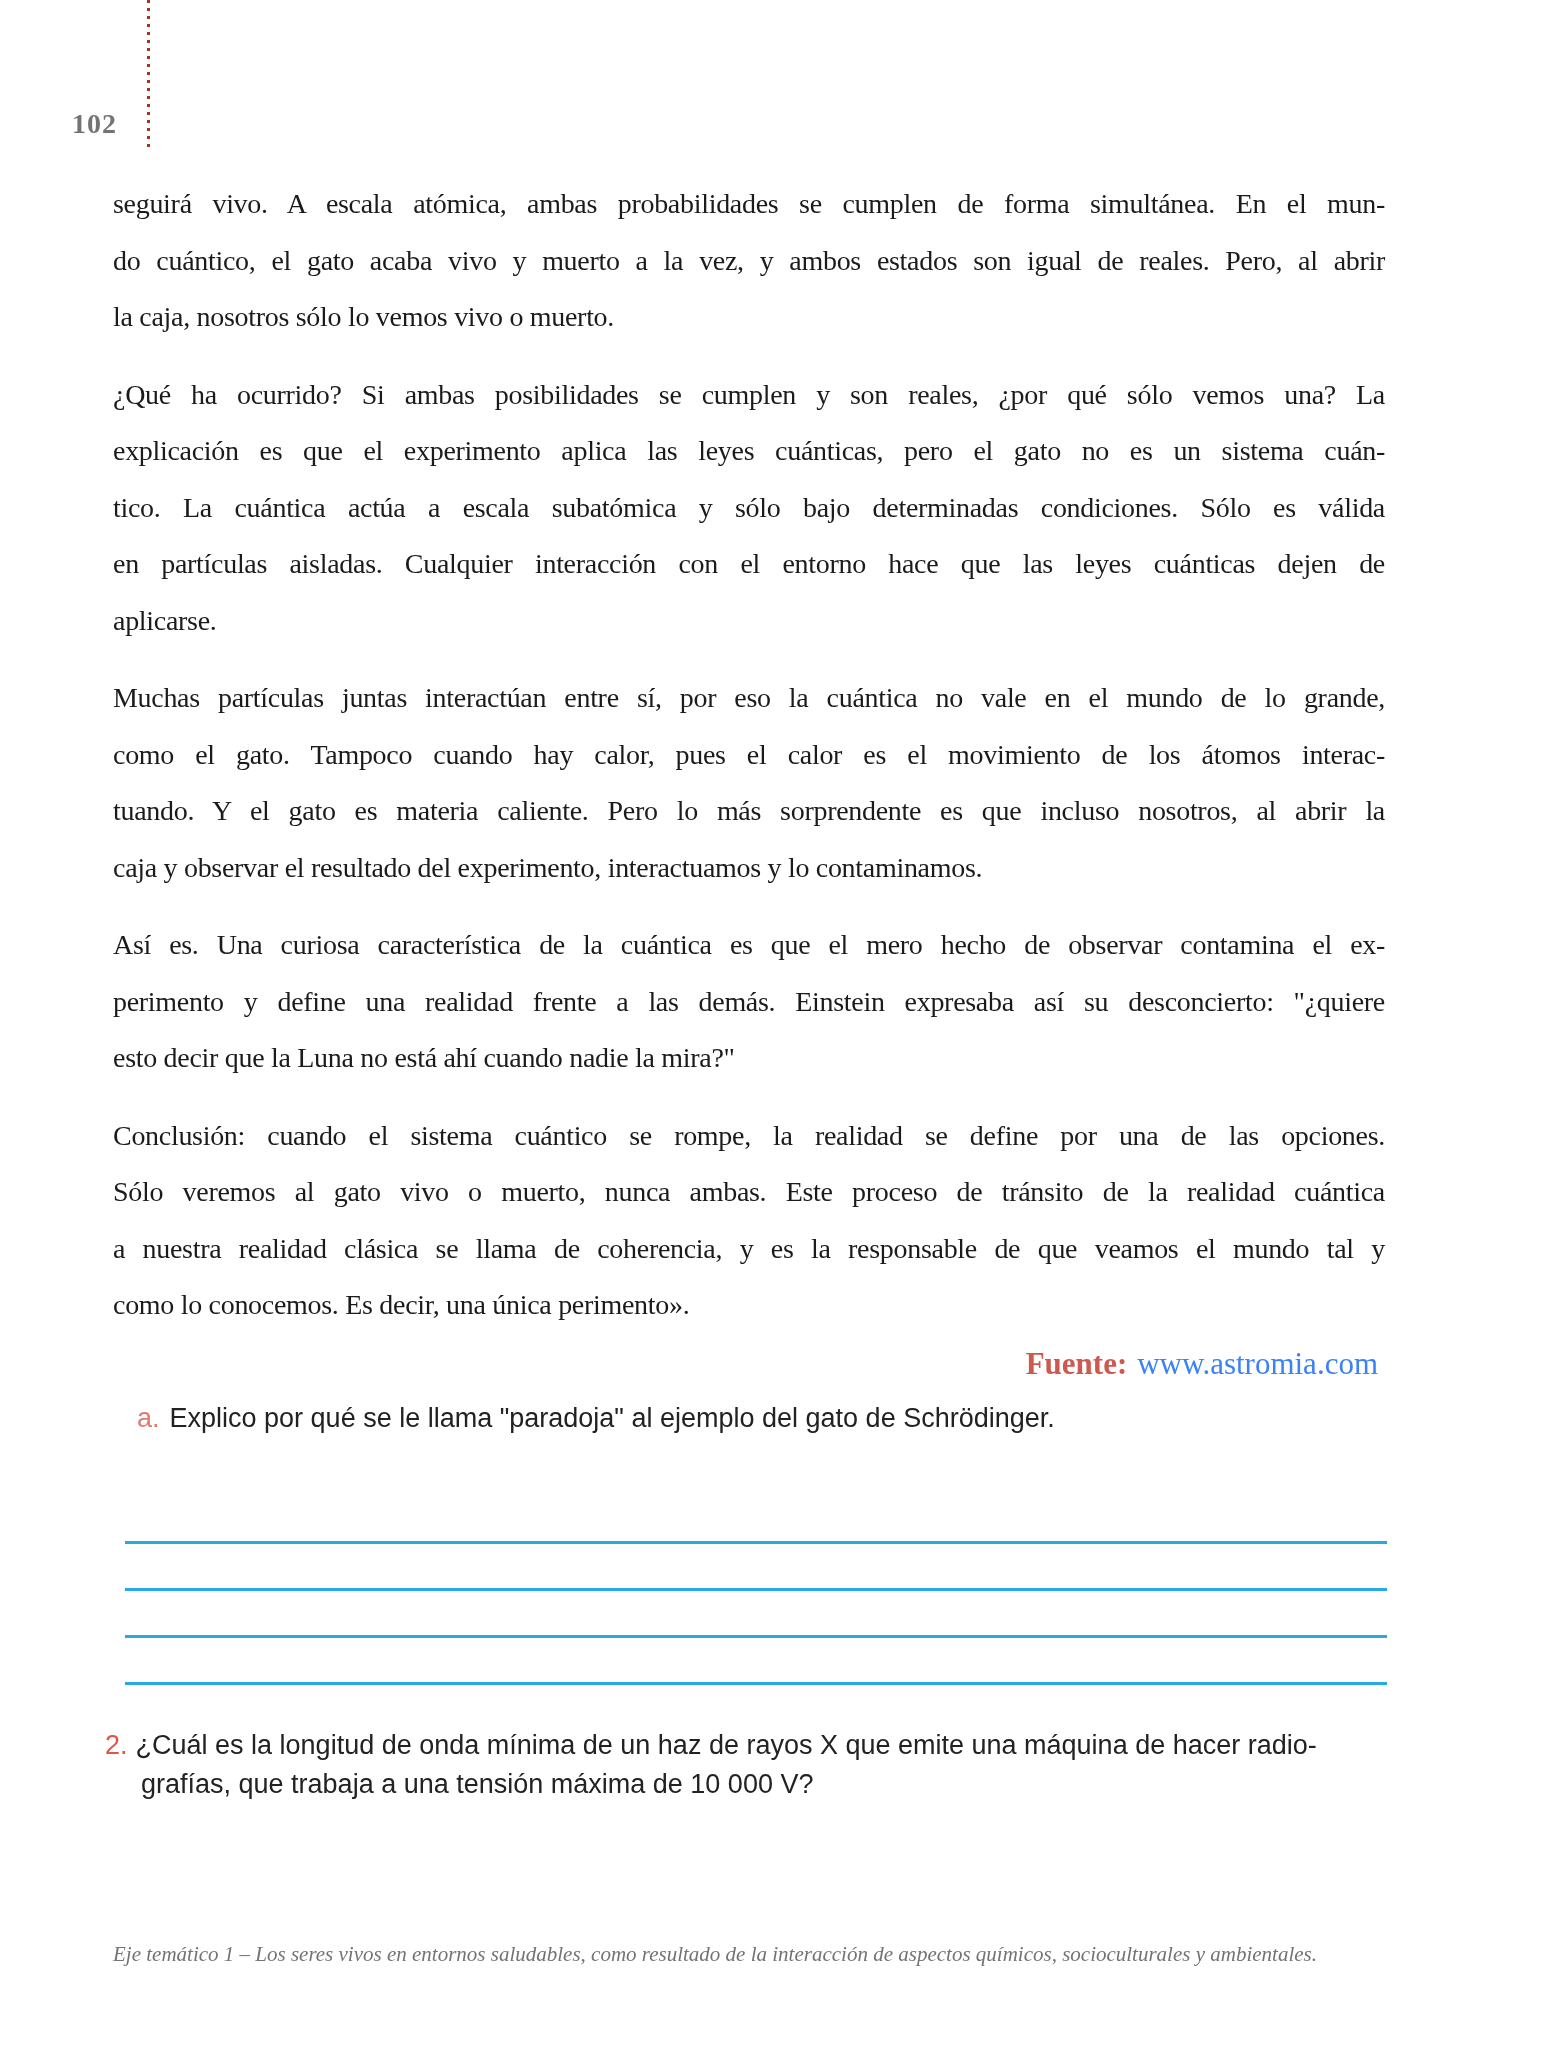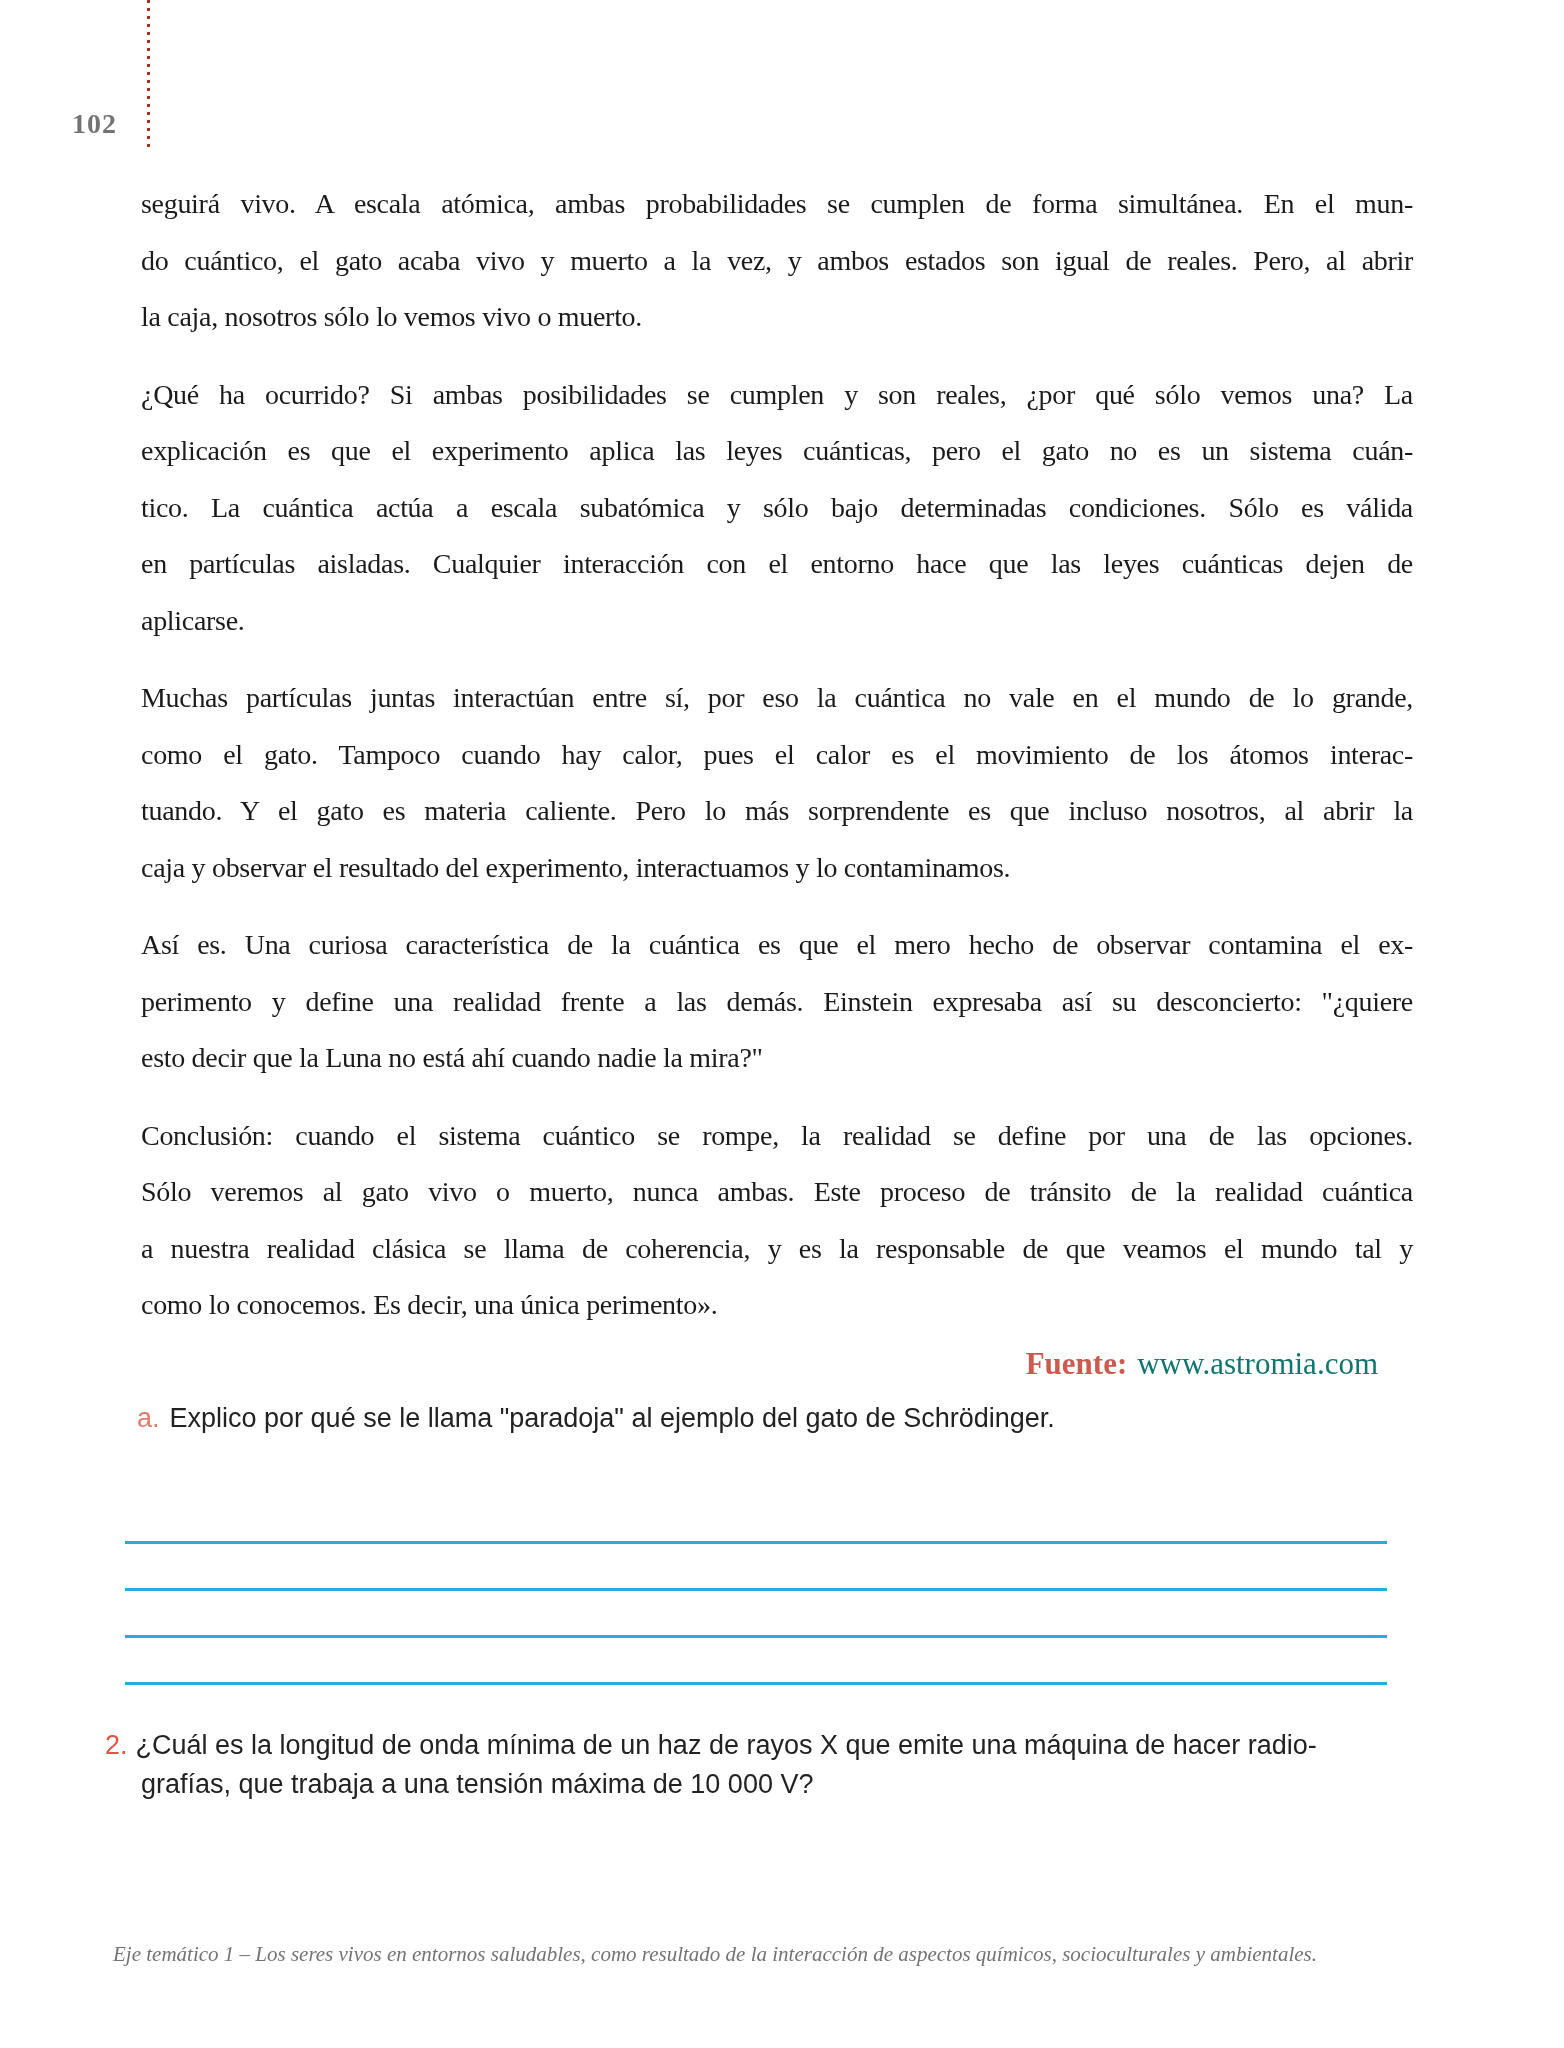--- a/index.html
+++ b/index.html
@@ -19,32 +19,31 @@
   }
   .dotted-rule{
     position:absolute;left:147px;top:0;width:3px;height:147px;
     background:repeating-linear-gradient(to bottom,#a53124 0 3px,transparent 3px 8px);
   }
   
   .article{
     position:absolute;left:113px;top:176px;width:1272px;
     font-size:28px;line-height:56.5px;letter-spacing:-0.3px;
     color:#1b1b1b;
-    margin-left:28px;
   }
   .para{margin:0 0 21px 0;}
   .tline{text-align:justify;text-align-last:justify;}
   .tline.last{text-align-last:left;}
   
   .source-line{
     position:absolute;left:113px;top:1344px;width:1265px;
     text-align:right;font-size:31px;line-height:40px;
   }
   .source-label{font-weight:bold;color:#cd5a4e;margin-right:10px;}
-  .source-url{color:#0f766e;}
+  .source-url{color:#3b82f6;}
   
   .item-a{
     position:absolute;left:137px;top:1400px;width:1250px;
     font-family:"Liberation Sans", sans-serif;
     font-size:27px;line-height:36px;color:#222;
   }
   .item-a .marker{color:#e07b6e;margin-right:10px;}
   
   .answer-lines{position:absolute;left:125px;top:1541px;width:1262px;}
   .ansline{height:3px;background:#29a9e1;margin-bottom:44px;}

